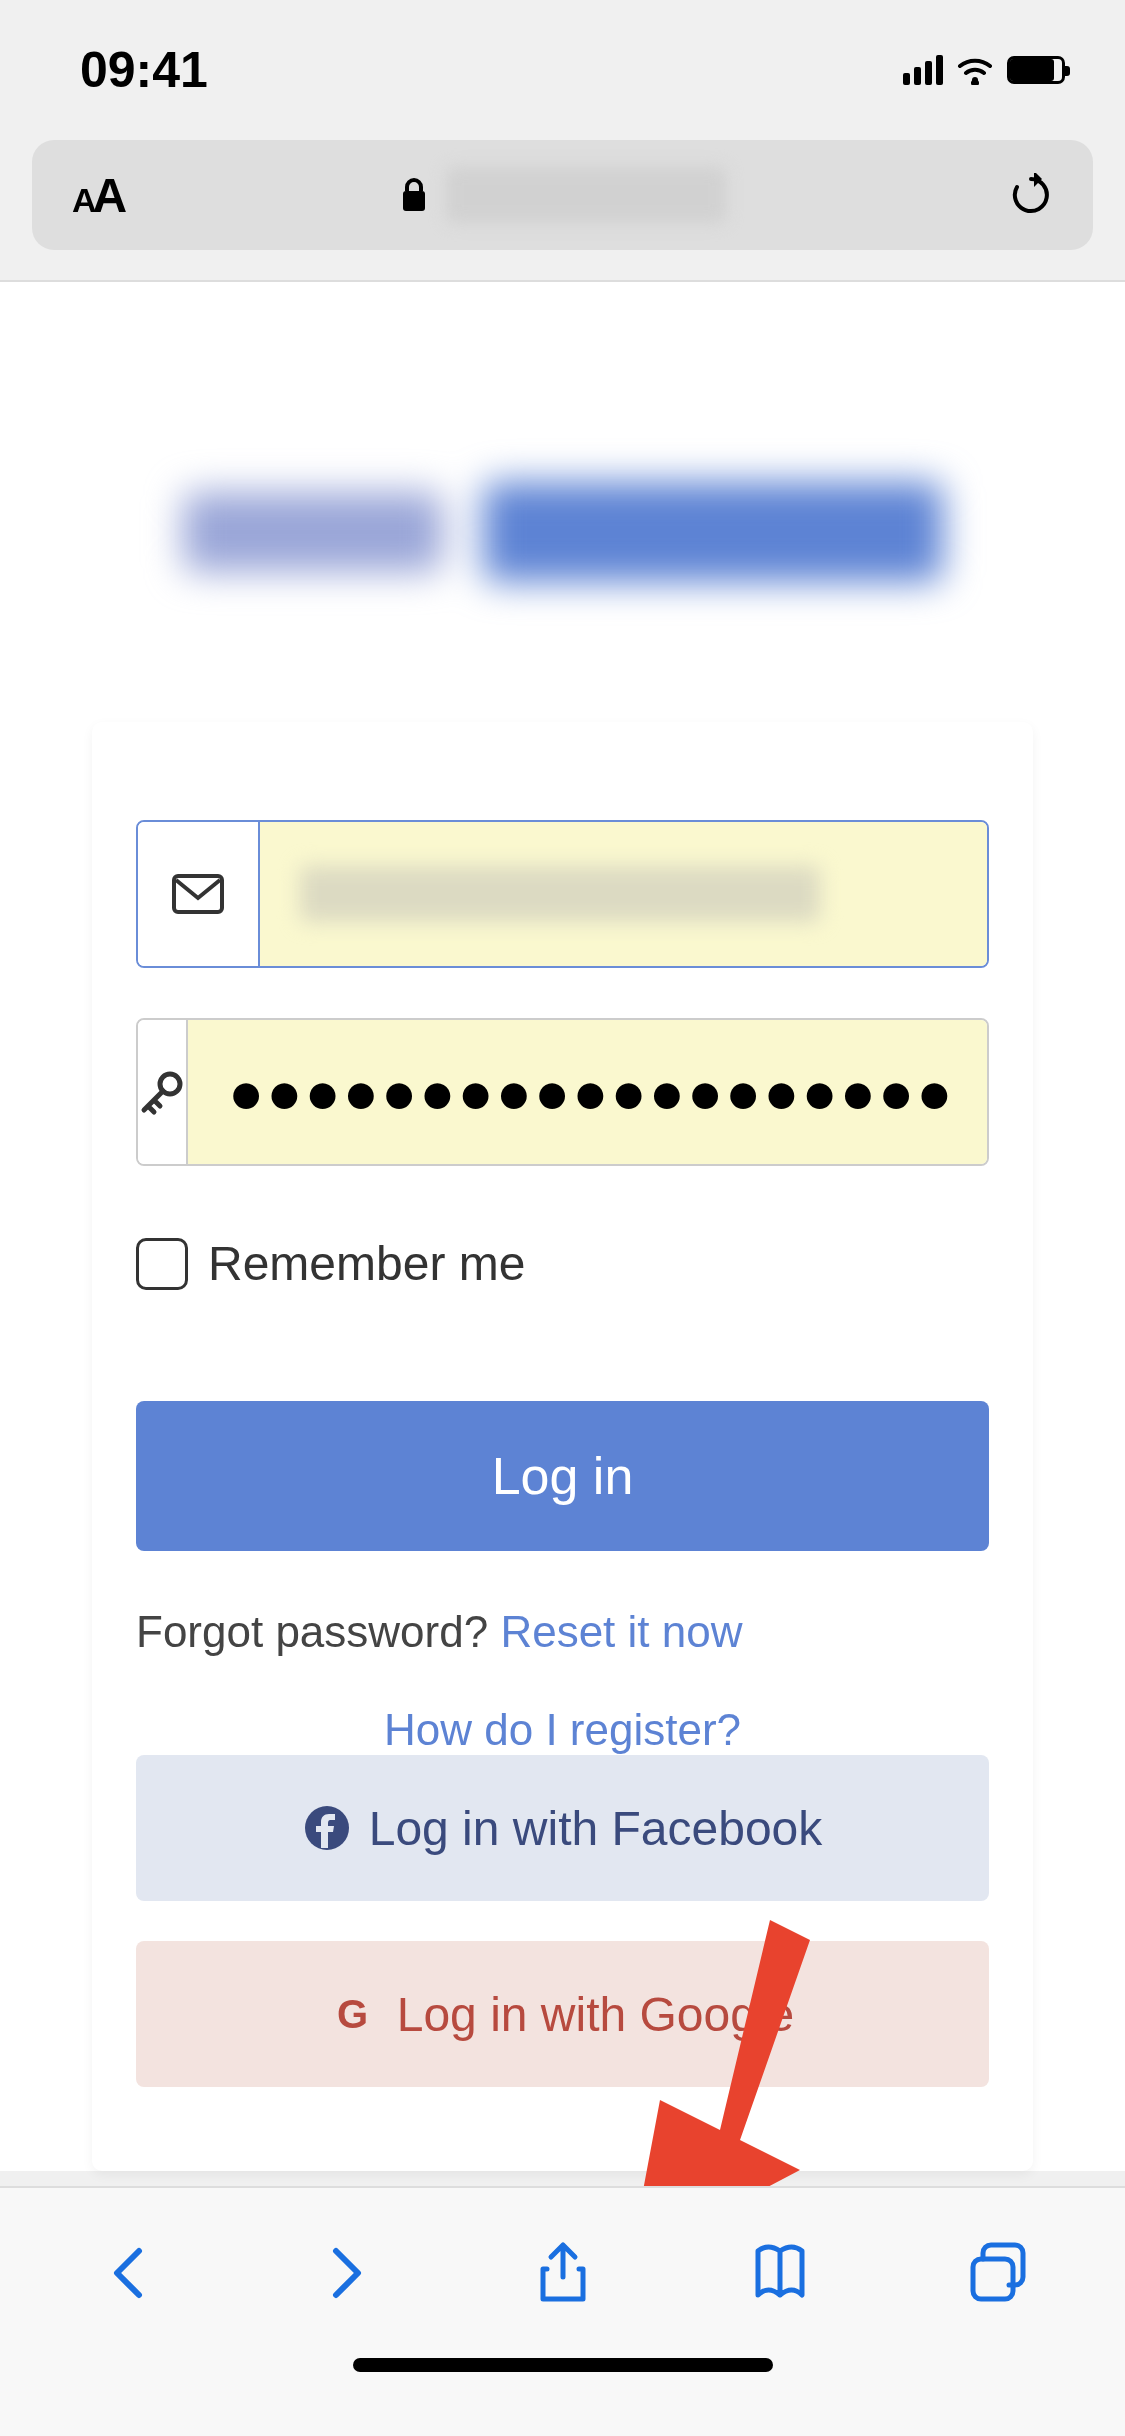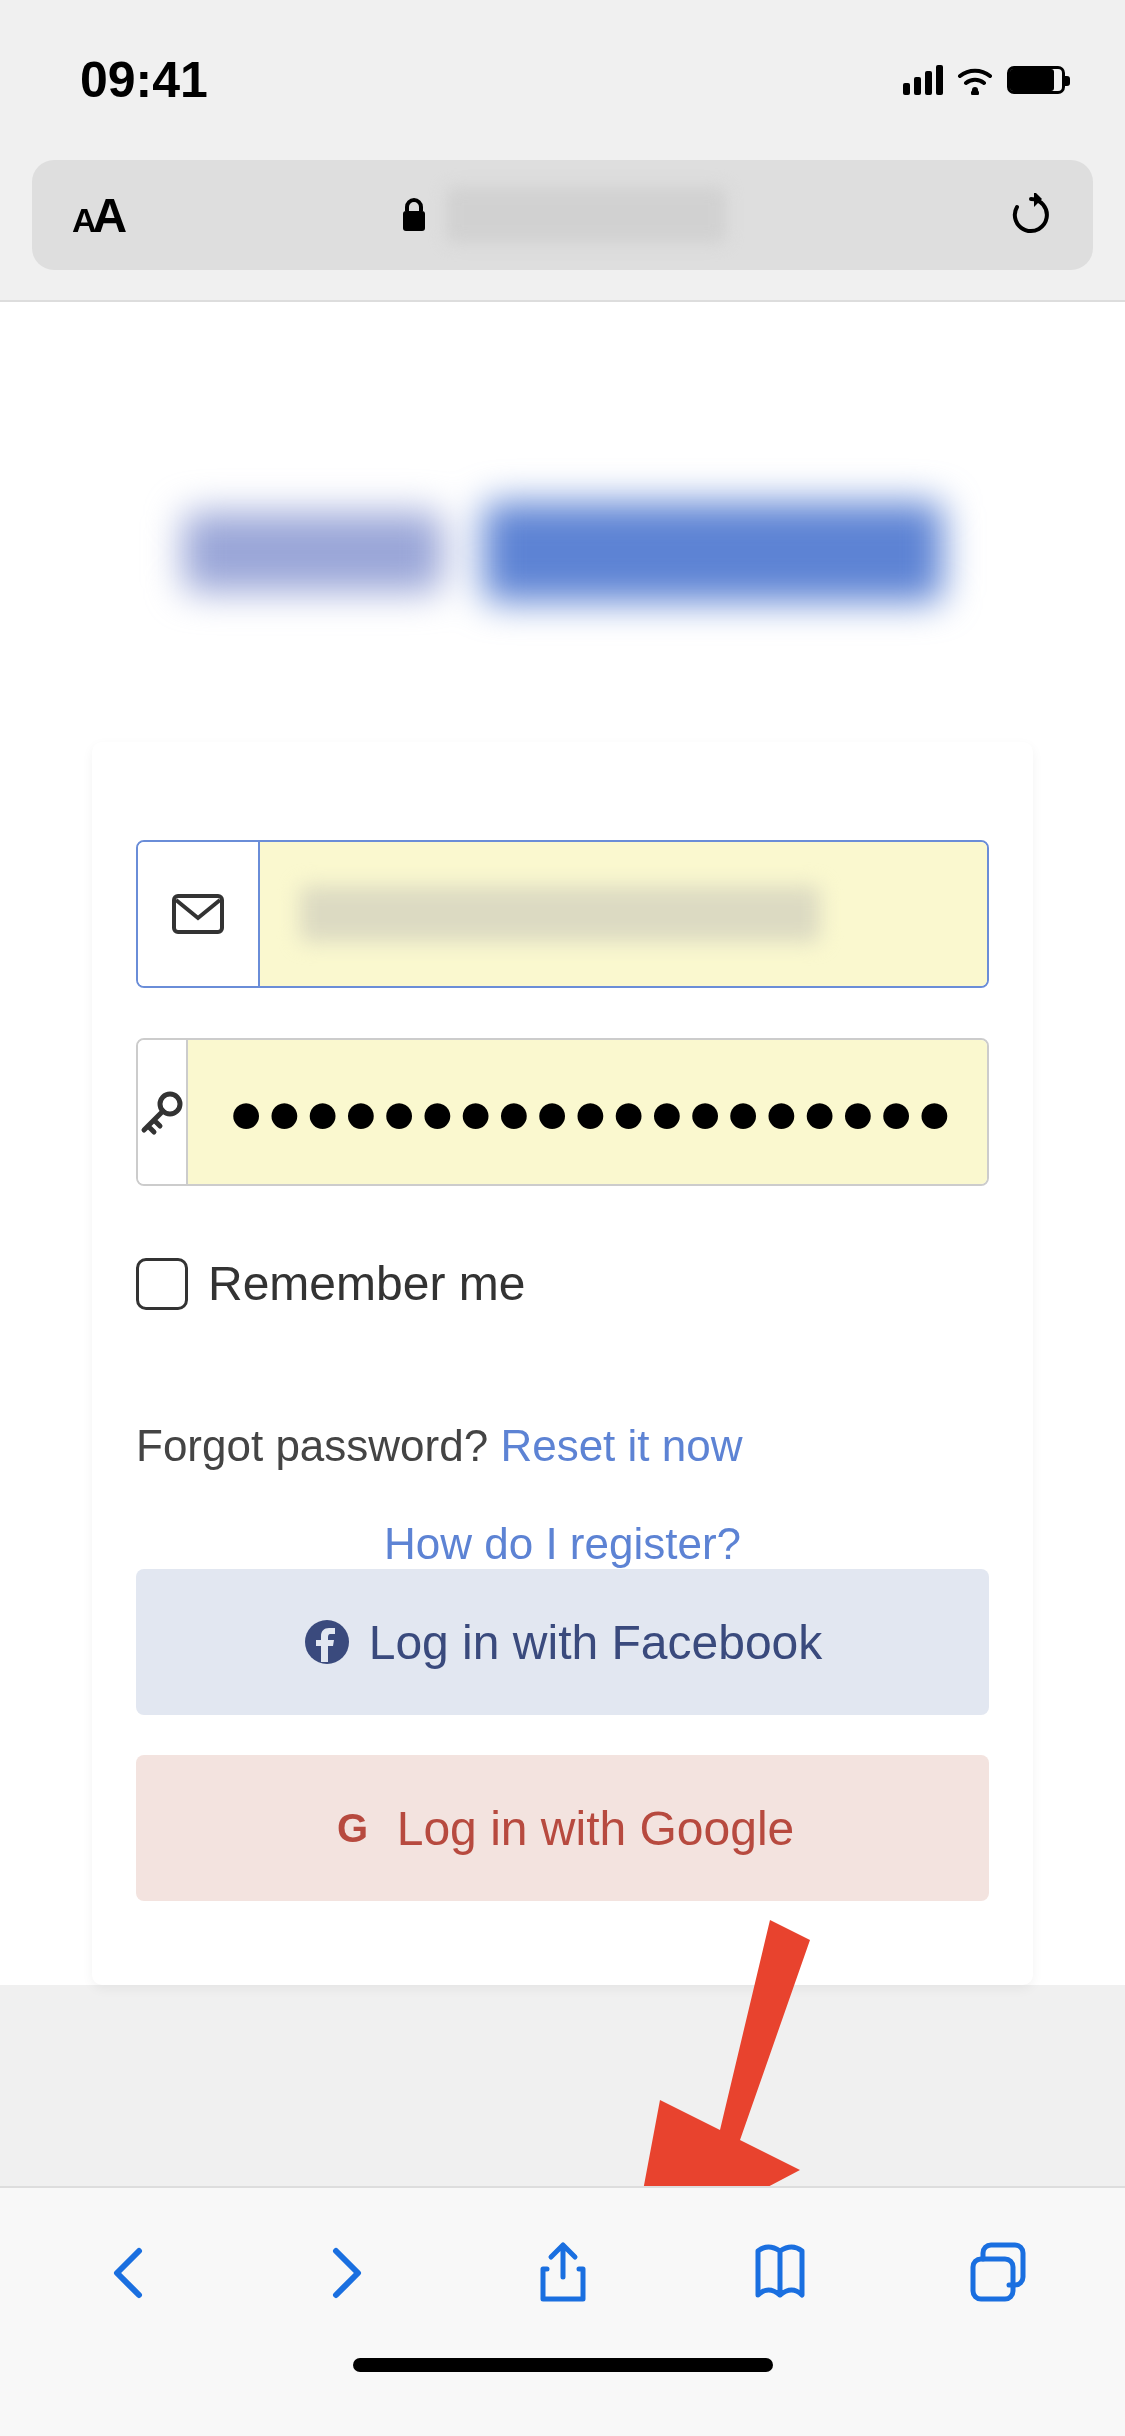--- a/index.html
+++ b/index.html
@@ -1,17 +1,17 @@
 <!DOCTYPE html>
 <html><head>
 <meta charset="utf-8">
 <style>
   * { margin: 0; padding: 0; box-sizing: border-box; }
   html, body { width: 1125px; height: 2436px; font-family: -apple-system, BlinkMacSystemFont, "Segoe UI", sans-serif; background: #f0f0f0; overflow: hidden; }
-  .status-bar { height: 160px; display: flex; align-items: center; justify-content: space-between; padding: 0 60px 0 80px; }
+  .status-bar { height: 140px; display: flex; align-items: center; justify-content: space-between; padding: 0 60px 0 80px; }
   .status-time { font-size: 50px; font-weight: 600; }
   .status-right { display: flex; align-items: center; gap: 12px; }
   .signal-bars { display: inline-flex; align-items: flex-end; gap: 4px; }
   .signal-bars span { width: 7px; background: #000; border-radius: 2px; }
   .signal-bars span:nth-child(1){height:12px}
   .signal-bars span:nth-child(2){height:18px}
   .signal-bars span:nth-child(3){height:24px}
   .signal-bars span:nth-child(4){height:30px}
   .wifi-icon { width: 40px; height: 30px; }
   .battery { width: 58px; height: 28px; border: 3px solid #000; border-radius: 7px; position: relative; }
@@ -138,20 +138,21 @@
       <div class="input-field">
         <span class="password-dots">●●●●●●●●●●●●●●●●●●●</span>
       </div>
     </div>
 
     <div class="remember-row">
       <div class="checkbox"></div>
       <span class="remember-label">Remember me</span>
     </div>
 
+    <button class="login-btn">Log in</button>
 
     <div class="forgot-row">
       <span>Forgot password? </span><a class="link">Reset it now</a>
     </div>
     <a class="link register-link">How do I register?</a>
 
 
     <button class="social-btn fb-btn">
       <svg width="48" height="48" viewBox="0 0 48 48">
           <circle cx="24" cy="24" r="22" fill="#3a4a7d"></circle>

